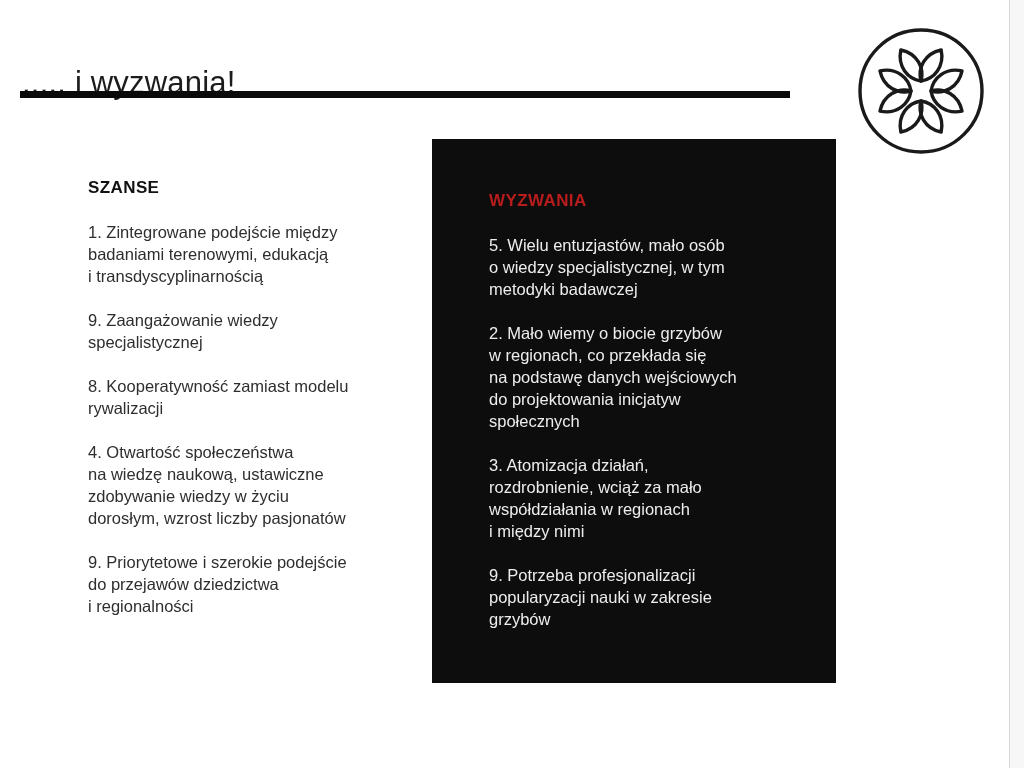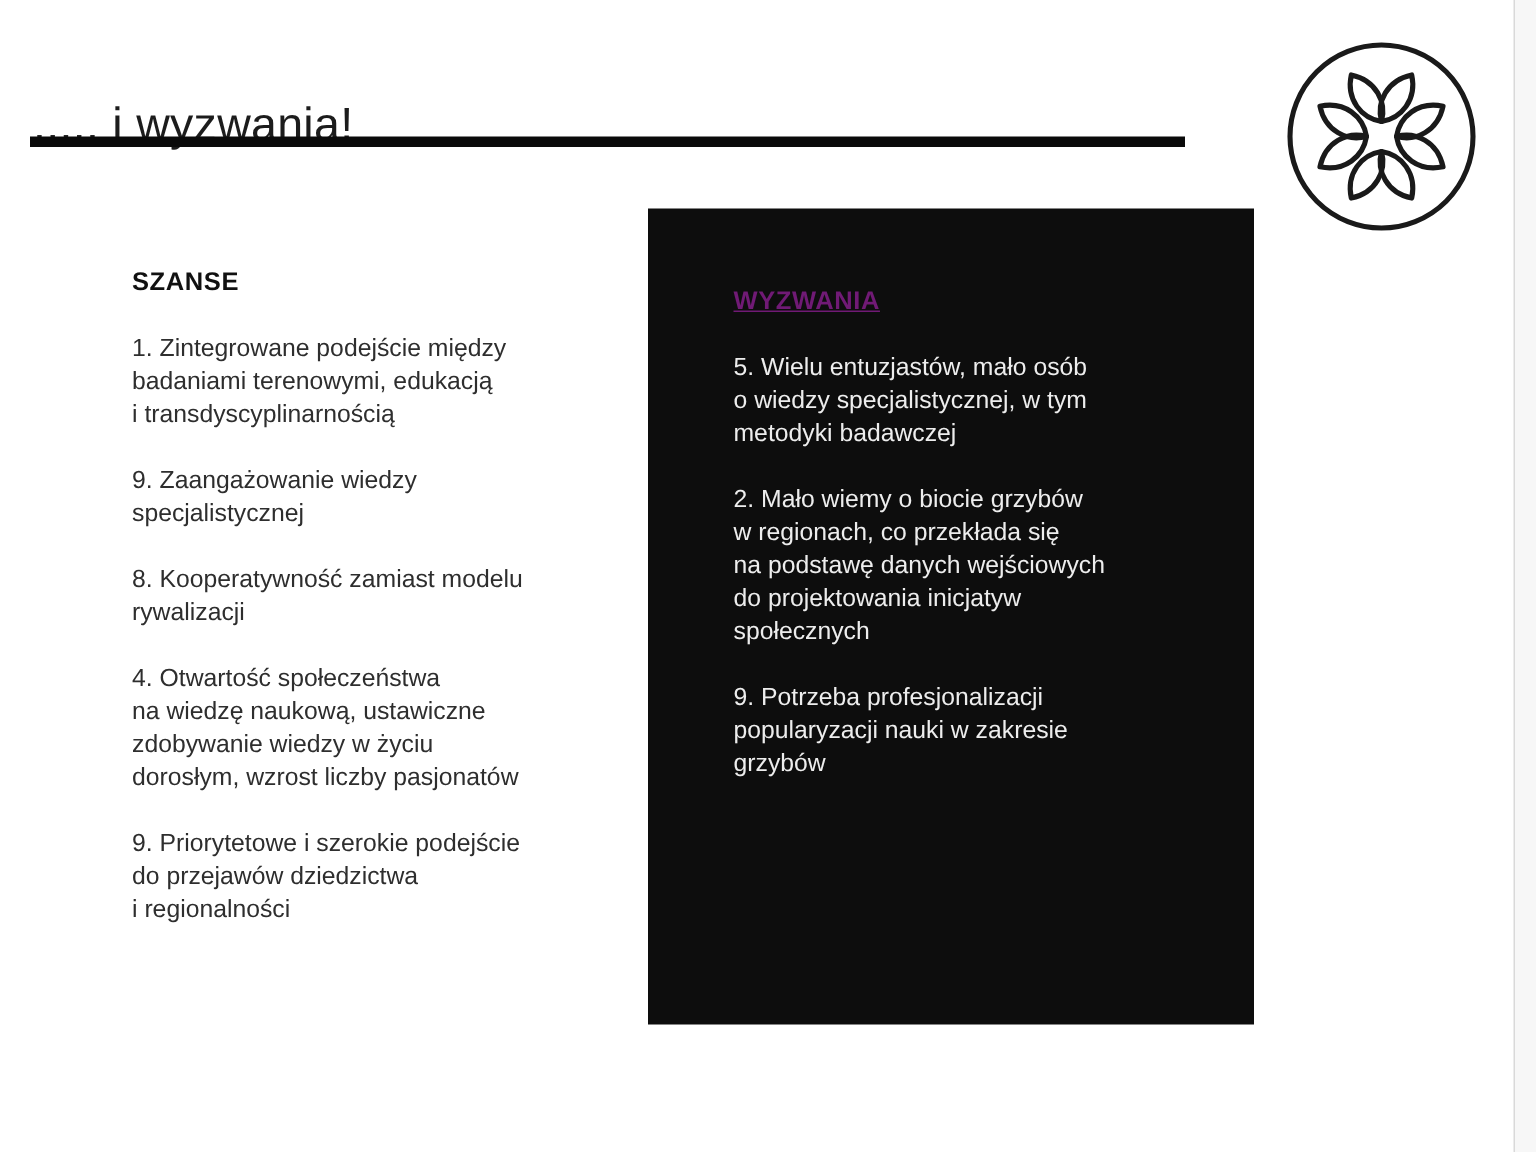--- a/index.html
+++ b/index.html
@@ -47,21 +47,21 @@
   .panel {
     position:absolute; left:432px; top:139px;
     width:404px; height:544px;
     background:#0d0d0d;
     box-sizing:border-box;
   }
   .col-right {
     left:489px; top:190px; width:300px;
     color:#ededed;
   }
-  .col-right h2 { color:#701a75;text-decoration:underline; }
+  .col-right h2 { color:#b91c1c; }
   .page-edge-line {
     position:absolute; left:1009px; top:0;
     width:1px; height:768px;
     background:#d9d9d9;
   }
   .page-edge-strip {
     position:absolute; left:1010px; top:0;
     width:14px; height:768px;
     background:#f7f7f7;
   }
@@ -127,20 +127,24 @@
   <div class="col col-right">
     <h2>WYZWANIA</h2>
     <p>5. Wielu entuzjastów, mało osób
 o wiedzy specjalistycznej, w tym
 metodyki badawczej</p>
     <p>2. Mało wiemy o biocie grzybów
 w regionach, co przekłada się
 na podstawę danych wejściowych
 do projektowania inicjatyw
 społecznych</p>
+    <p>3. Atomizacja działań,
+rozdrobnienie, wciąż za mało
+współdziałania w regionach
+i między nimi</p>
     <p>9. Potrzeba profesjonalizacji
 popularyzacji nauki w zakresie
 grzybów</p>
   </div>
 
   <div class="page-edge-strip"></div>
   <div class="page-edge-line"></div>
 
 </div>
 

